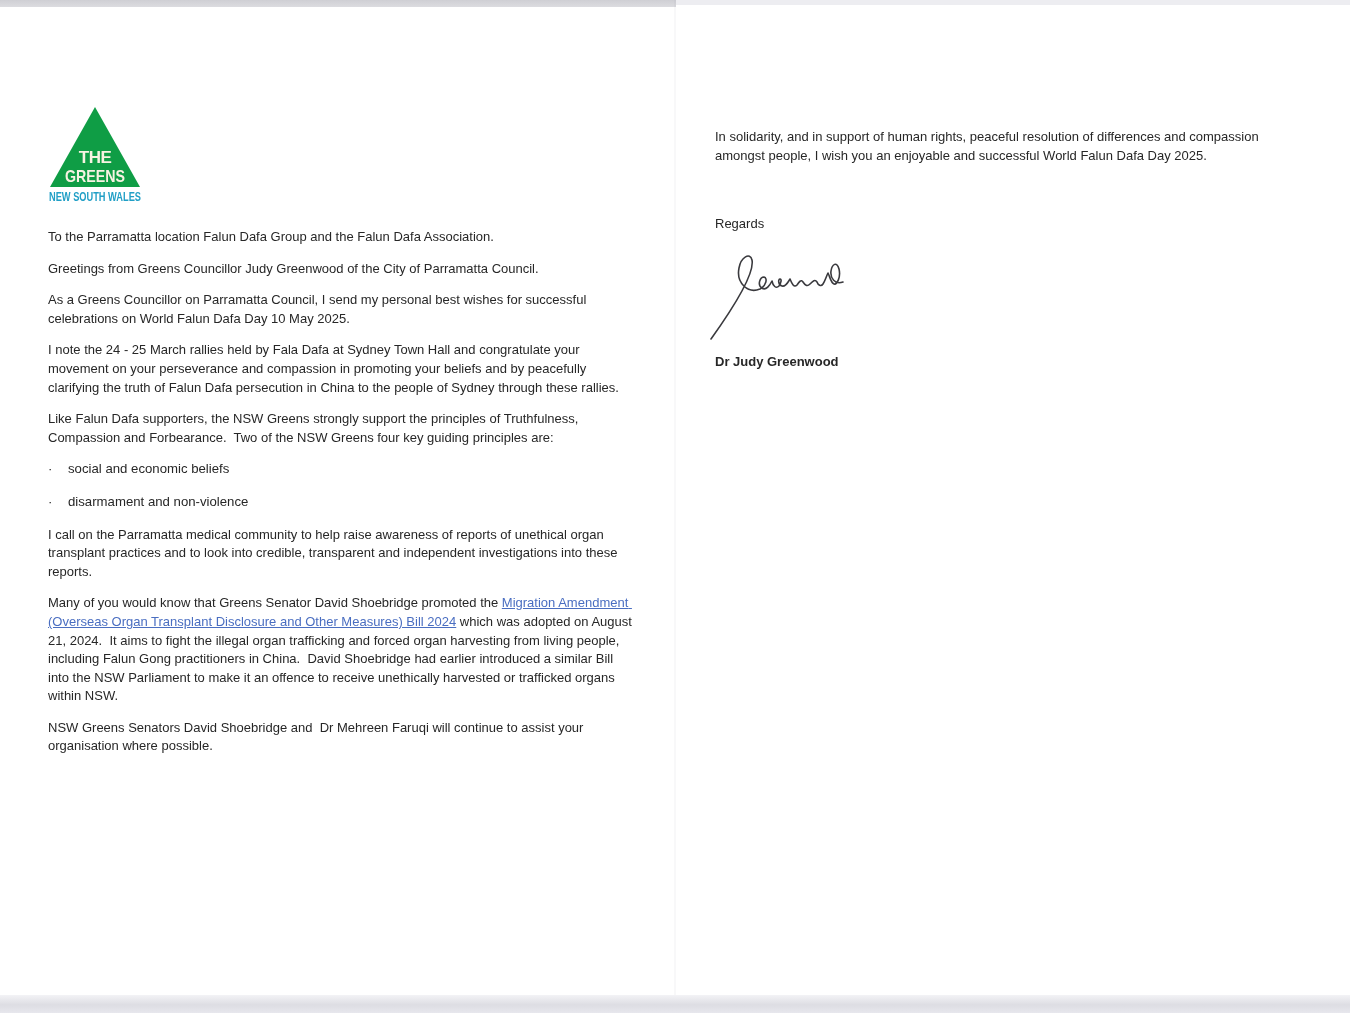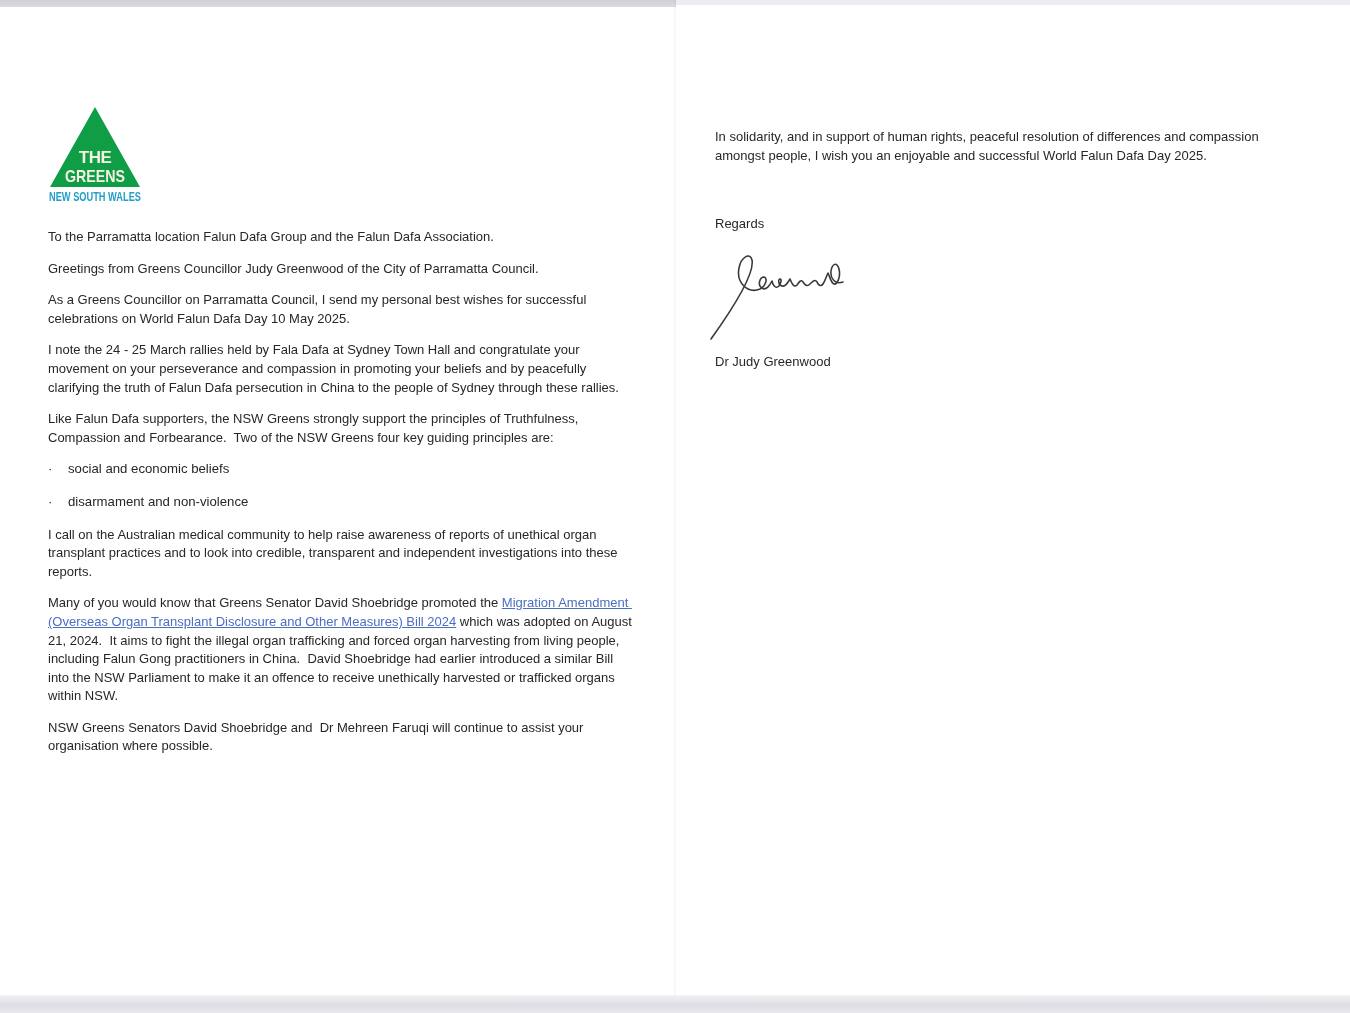--- a/index.html
+++ b/index.html
@@ -51,21 +51,21 @@
     color: var(--link-color, #4a6ec1);
     text-decoration: underline;
     cursor: pointer;
   }
   
   .page-right {
     position: absolute; left: 715px; top: 128px; width: 590px;
   }
   .regards { margin-top: 50px !important; }
   .signature-wrap { margin: 10px 0 6px -12px; height: 96px; }
-  .signer-name { margin-top: 10px !important; }
+  .signer-name { margin-top: 10px !important; font-weight: bold; }
 </style>
 </head>
 <body>
 
 <div class="canvas">
 
   <div class="topbar-left"></div>
   <div class="topbar-right"></div>
   <div class="seam"></div>
   <div class="bottombar"></div>
@@ -88,21 +88,21 @@
 
       <div class="bullet-row">
         <span class="bullet-marker">·</span>
         <span>social and economic beliefs</span>
       </div>
       <div class="bullet-row">
         <span class="bullet-marker">·</span>
         <span>disarmament and non-violence</span>
       </div>
 
-      <p>I call on the Australian medical community to help raise awareness of reports of unethical organ transplant practices and to look into credible, transparent and independent investigations into these reports.</p>
+      <p>I call on the Parramatta medical community to help raise awareness of reports of unethical organ transplant practices and to look into credible, transparent and independent investigations into these reports.</p>
 
       <p><span>Many of you would know that Greens Senator David Shoebridge promoted the </span><a class="doc-link">Migration Amendment (Overseas Organ Transplant Disclosure and Other Measures) Bill 2024</a><span> which was adopted on August 21, 2024.  It aims to fight the illegal organ trafficking and forced organ harvesting from living people, including Falun Gong practitioners in China.  David Shoebridge had earlier introduced a similar Bill into the NSW Parliament to make it an offence to receive unethically harvested or trafficked organs within NSW.</span></p>
 
       <p>NSW Greens Senators David Shoebridge and  Dr Mehreen Faruqi will continue to assist your organisation where possible.</p>
     </div>
   </div>
 
   <div class="page-right">
     <p class="para">In solidarity, and in support of human rights, peaceful resolution of differences and compassion amongst people, I wish you an enjoyable and successful World Falun Dafa Day 2025.</p>
     <p class="para regards">Regards</p>

